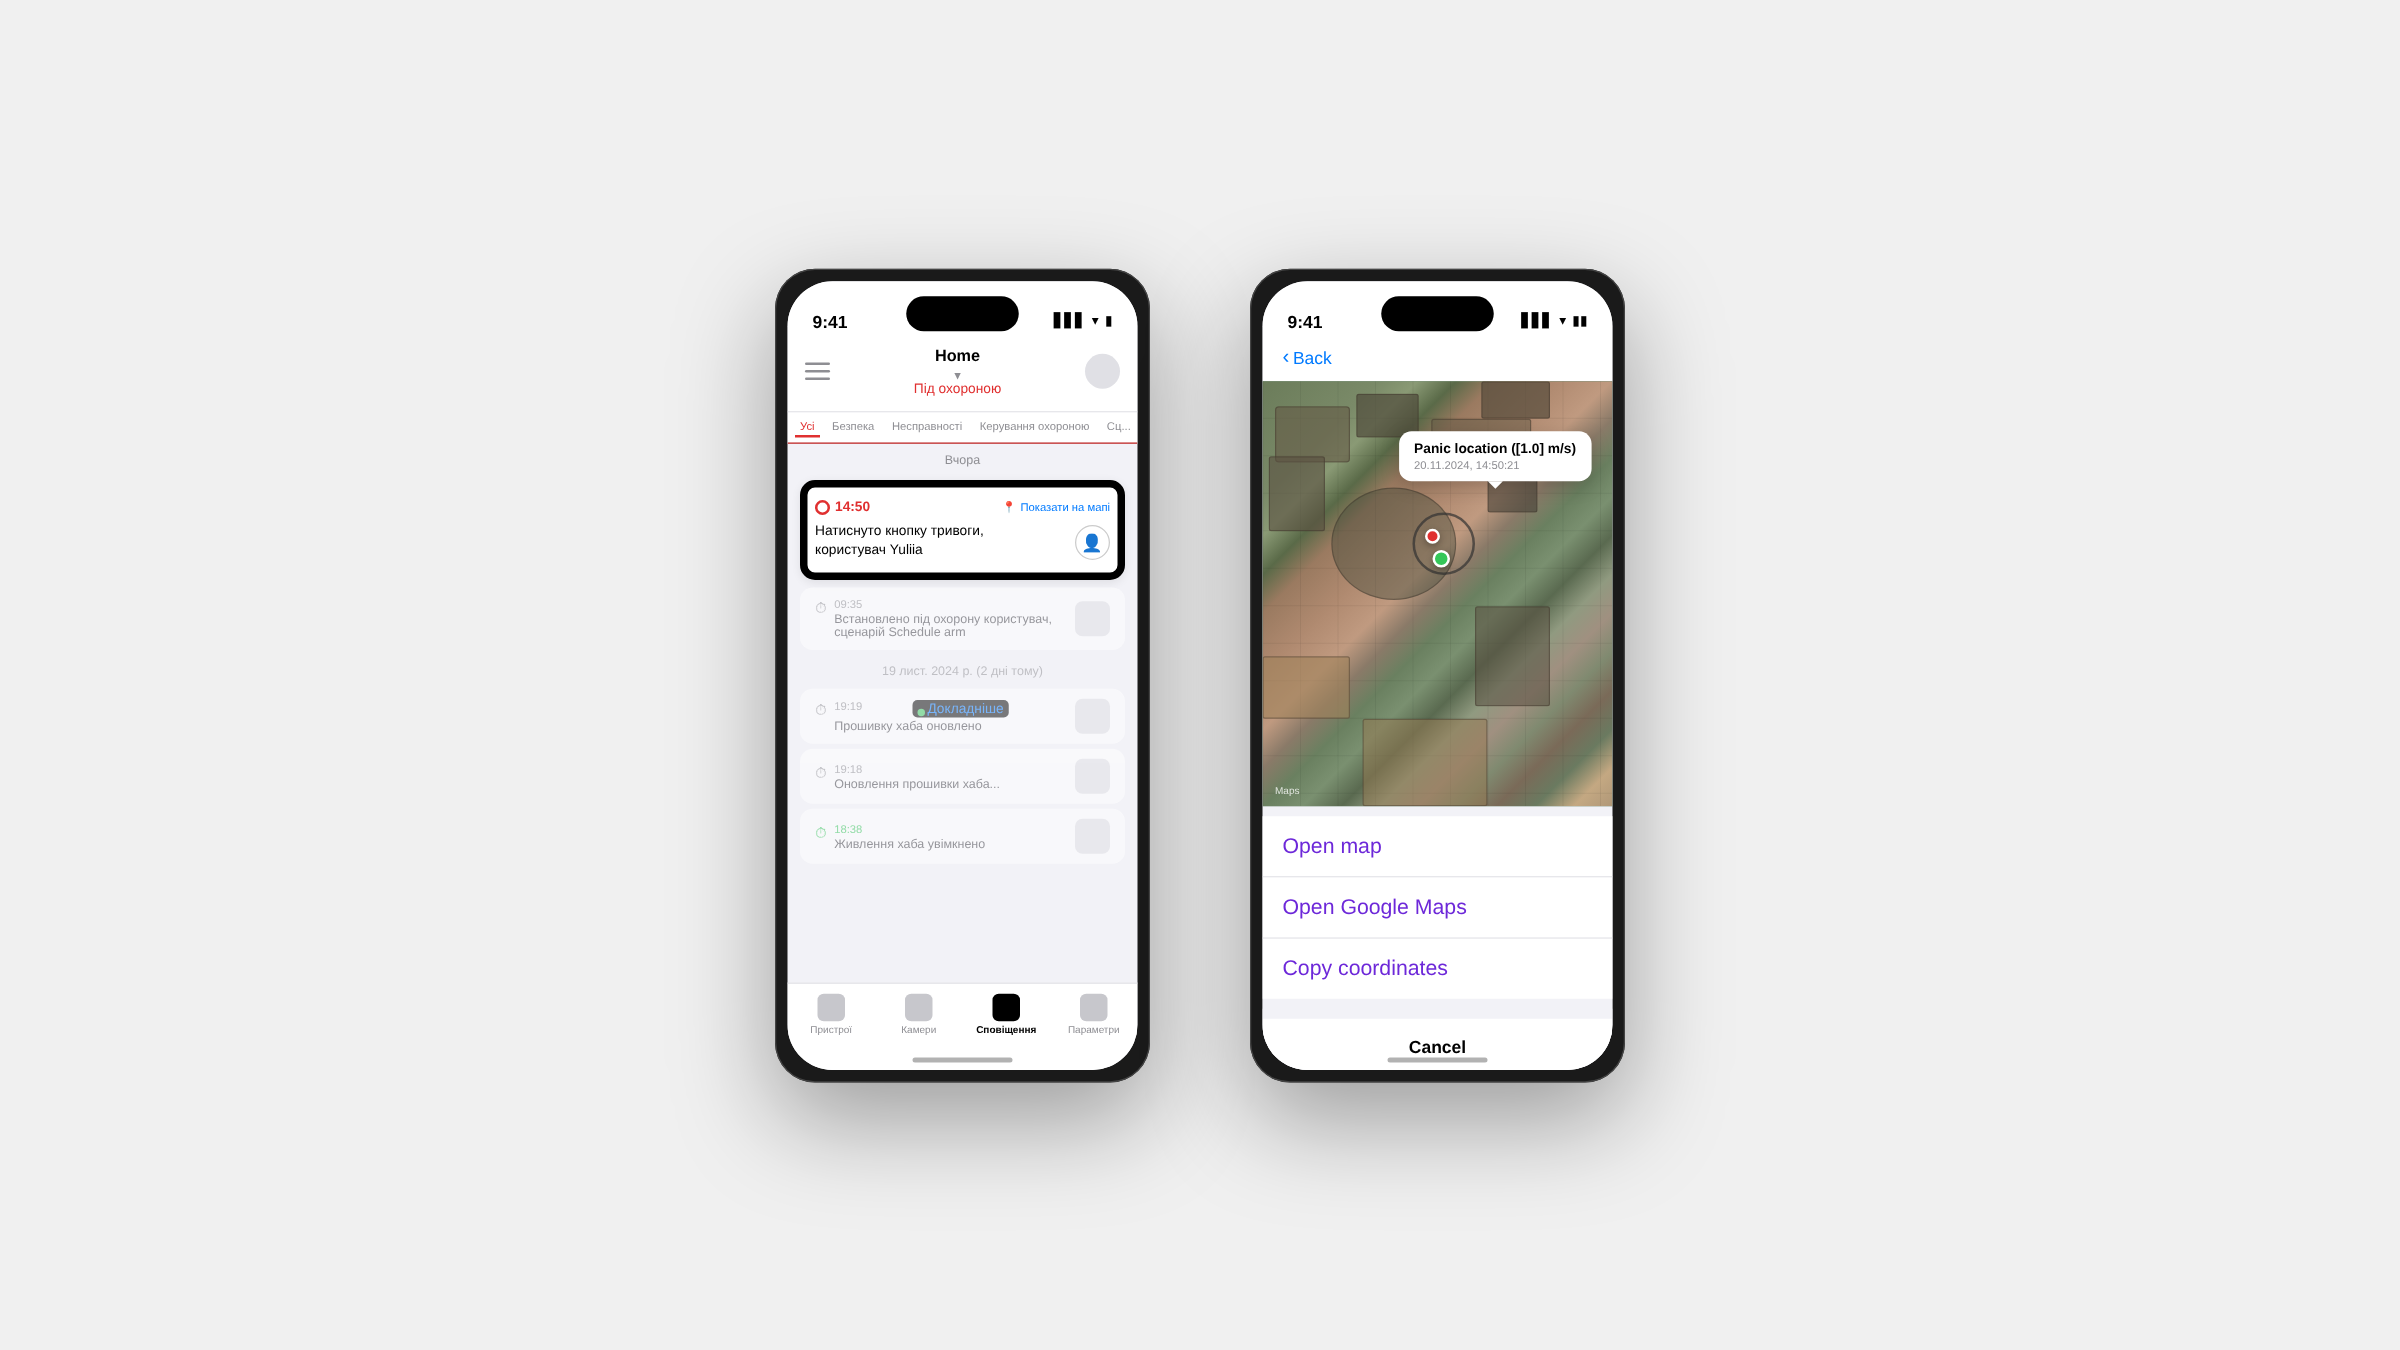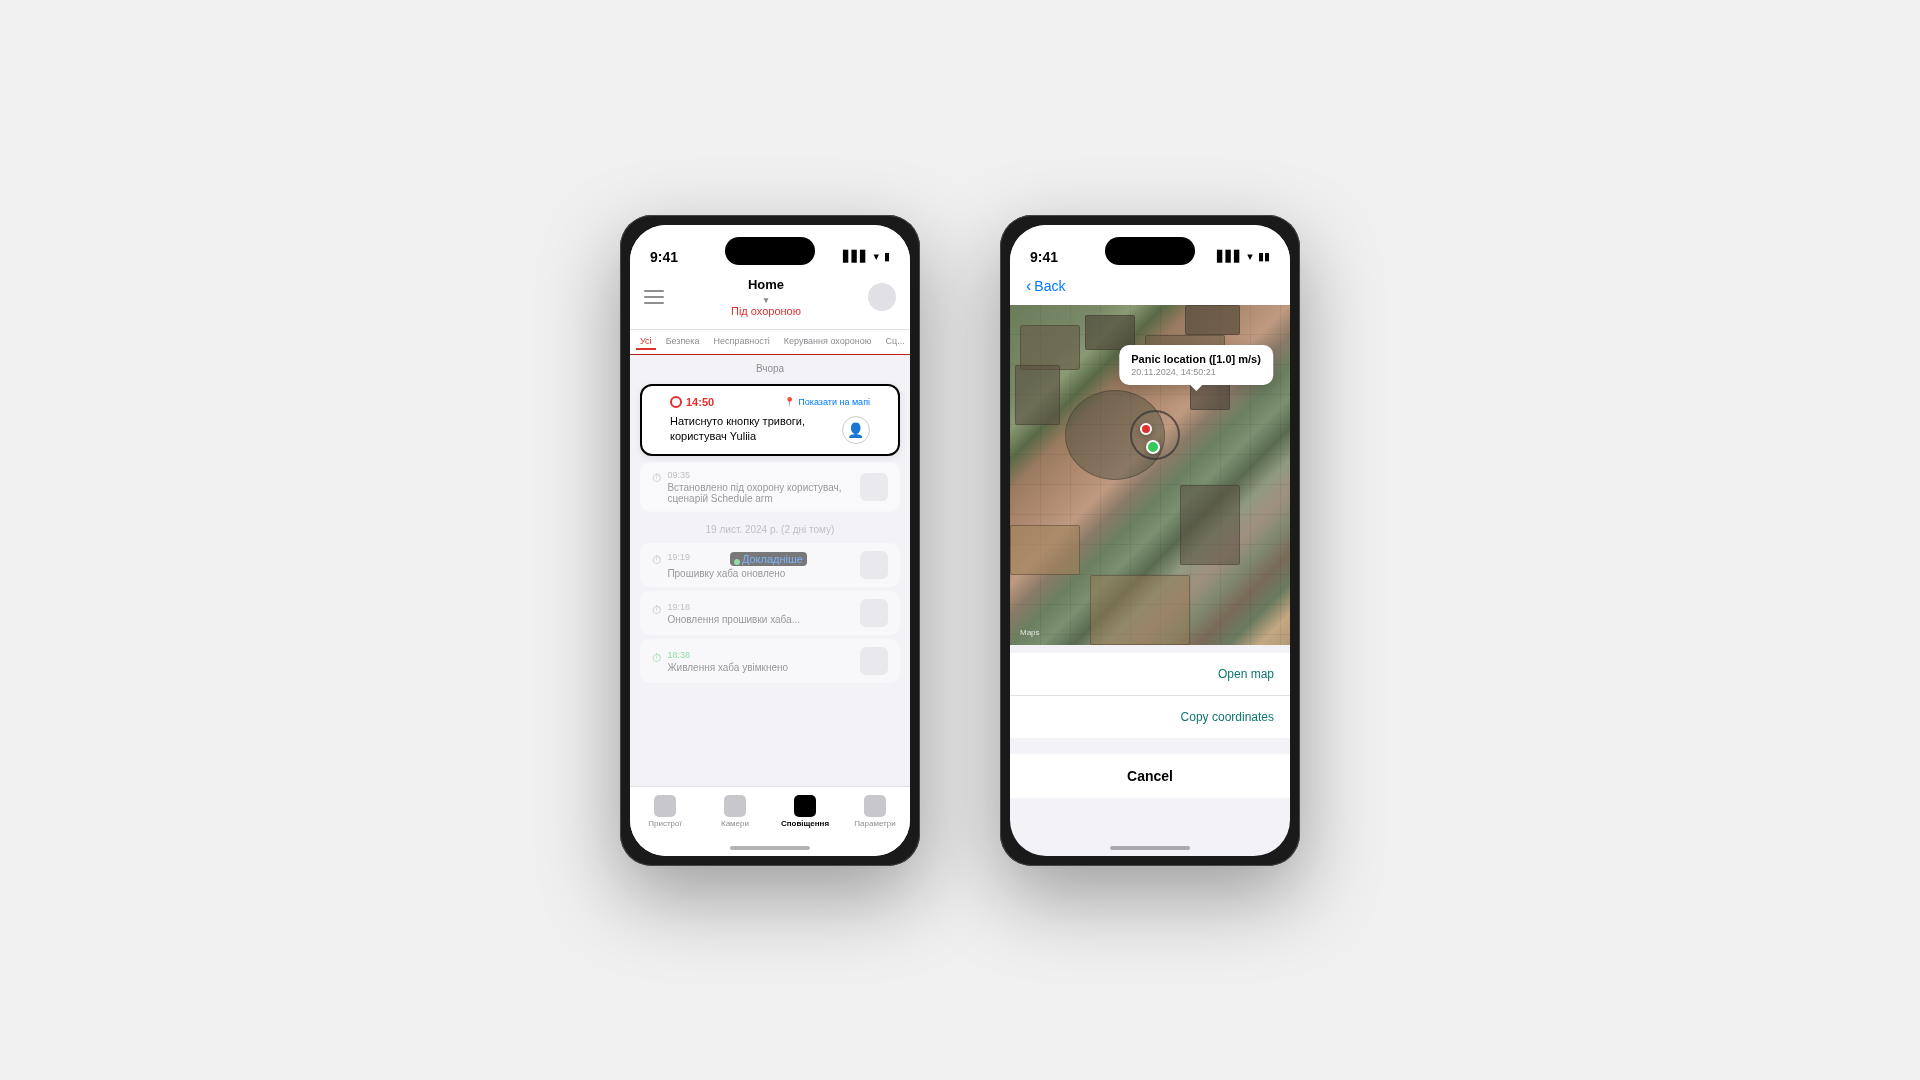--- a/index.html
+++ b/index.html
@@ -179,23 +179,23 @@
       font-size: 10px;
       color: #8e8e93;
       text-align: center;
     }
 
     
     .alert-card {
       background: #fff;
       margin: 6px 10px;
       border-radius: 12px;
-      padding: 10px 28px;
+      padding: 10px 6px;
       box-shadow: 0 2px 8px rgba(0,0,0,0.08);
-      border: 2px solid #000000;
+      border: 6px solid #000000;
     }
     .alert-card-header {
       display: flex;
       justify-content: space-between;
       align-items: center;
       margin-bottom: 6px;
     }
     .alert-time {
       display: flex;
       align-items: center;
@@ -468,23 +468,23 @@
 
     
     .action-sheet {
       background: #f2f2f7;
       padding: 0 0 10px;
     }
 
     .action-button {
       background: #fff;
       padding: 14px 16px;
-      text-align: right;
-      font-size: 12px;
-      color: #0f766e;
+      text-align: left;
+      font-size: 17px;
+      color: #6d28d9;
       border-bottom: 1px solid #e0e0e5;
       cursor: pointer;
     }
     .action-button:first-child {
       margin-top: 8px;
     }
     .action-button.last {
       border-bottom: none;
       margin-bottom: 8px;
     }
@@ -723,20 +723,23 @@
 
       <div class="green-pin"></div>
 
       <div class="maps-watermark">Maps</div>
     </div>
 
     <div class="action-sheet">
       <div class="action-button">
         <span>Open map</span>
       </div>
+      <div class="action-button">
+        <span>Open Google Maps</span>
+      </div>
       <div class="action-button last">
         <span>Copy coordinates</span>
       </div>
       <div class="section-divider"></div>
       <div class="action-cancel">
         <span>Cancel</span>
       </div>
     </div>
 
     <div class="home-indicator"></div>

